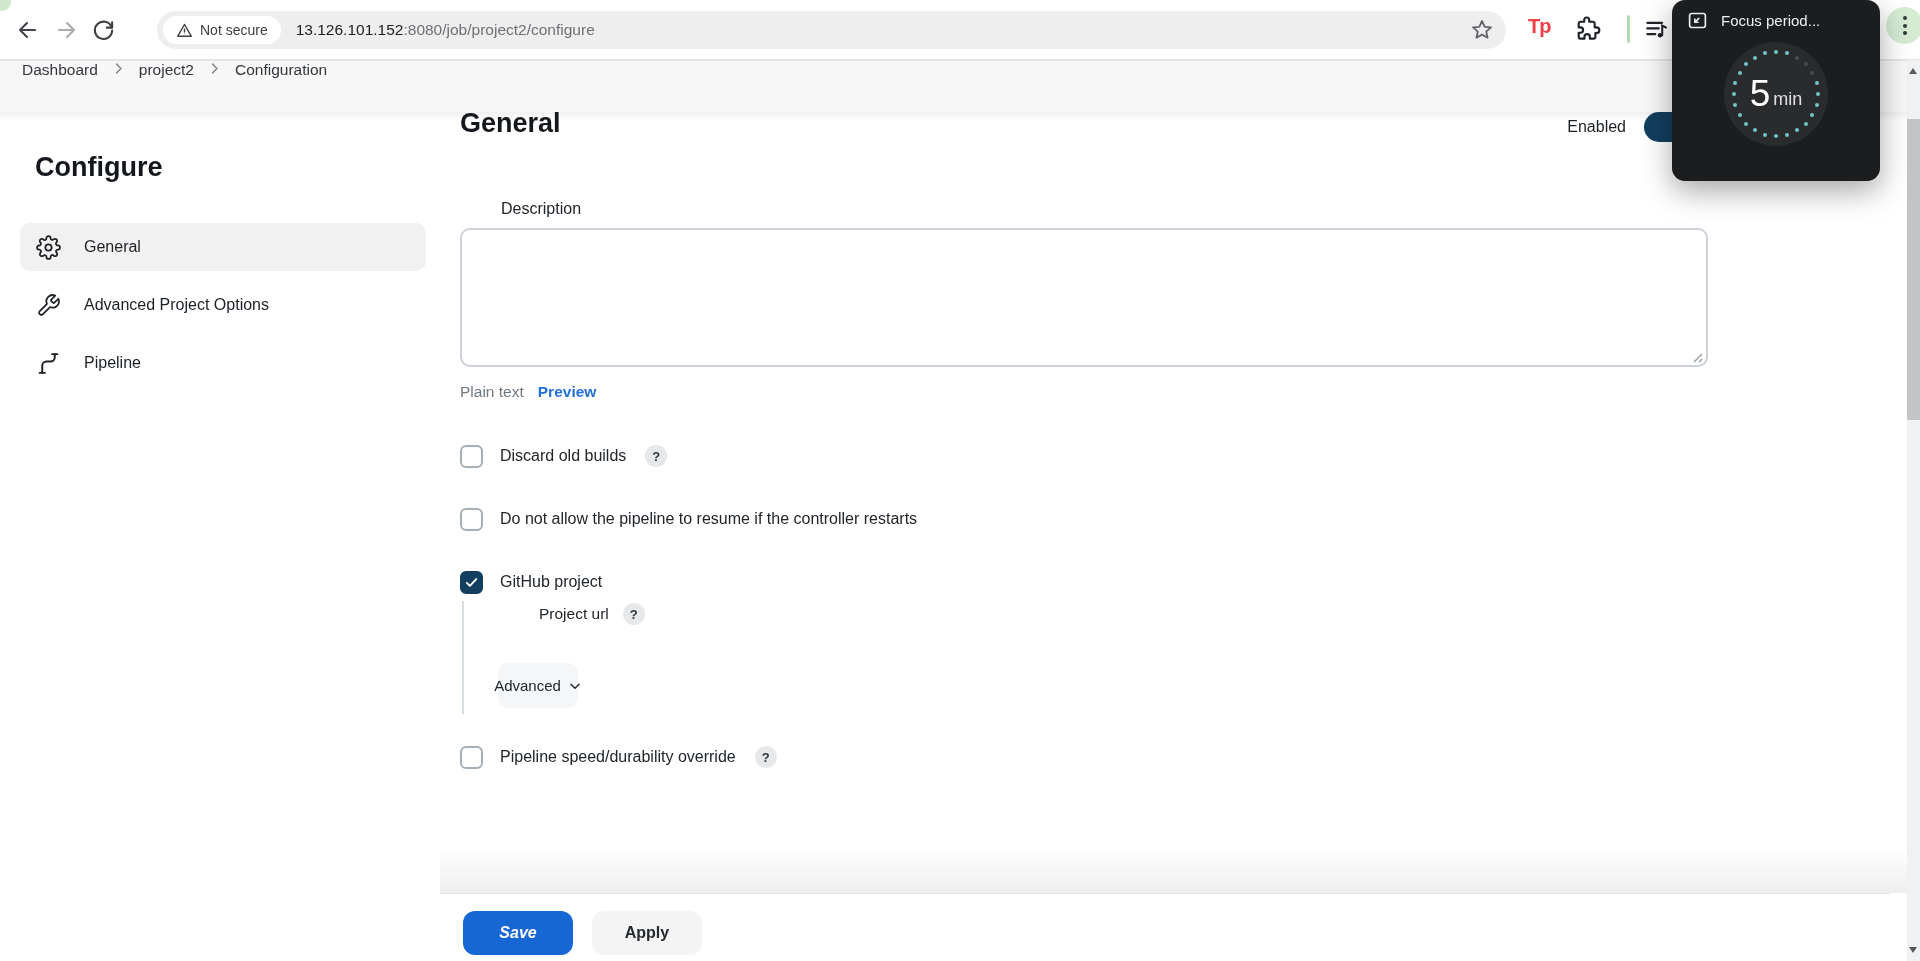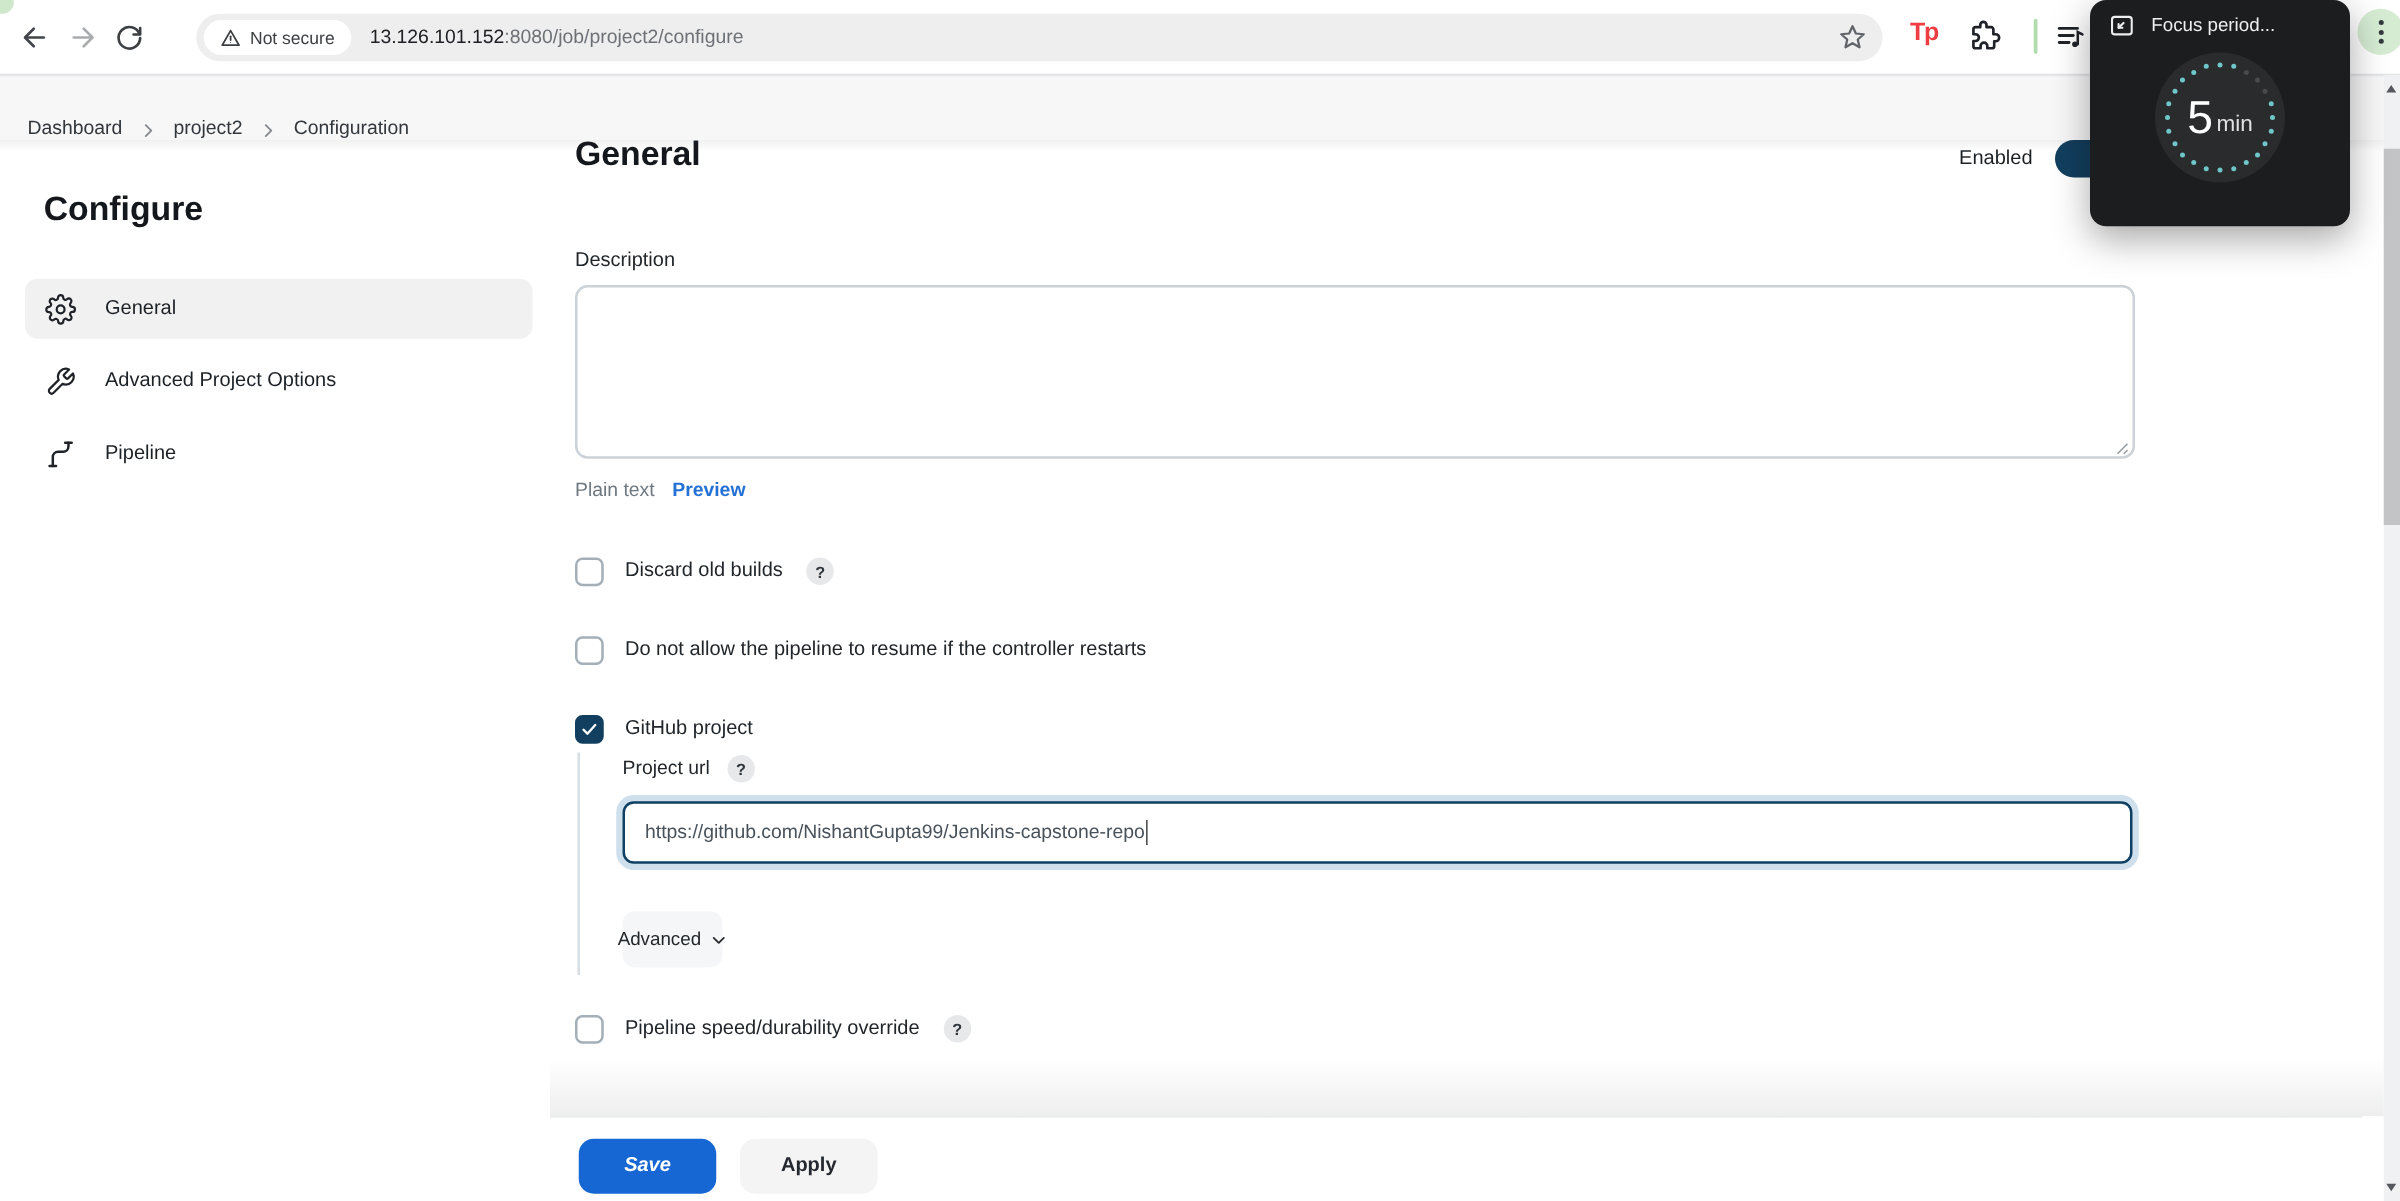--- a/index.html
+++ b/index.html
@@ -29,21 +29,21 @@
   .green-divider { position:absolute; left:1627px; top:15px; width:3px; height:28px; border-radius:2px;
     background:#b3dcae; }
   .media-btn { position:absolute; left:1644px; top:16px; border:none; background:none; }
   .menu-btn { position:absolute; left:1886px; top:7px; width:37px; height:37px; border-radius:50%;
     background:#d5ebd2; border:none; display:flex; flex-direction:column; align-items:center;
     justify-content:center; gap:3.5px; }
   .menu-btn i { width:4px; height:4px; border-radius:50%; background:#33383d; }
 
   
   .crumbbar { position:absolute; left:0; top:60px; width:1907px; height:52px; background:#f7f7f8;
-    border-top:1px solid #e6e7e9; display:flex; align-items:flex-end; padding-left:22px; gap:13px; z-index:10; }
+    border-top:1px solid #e6e7e9; display:flex; align-items:flex-start; padding-left:22px; gap:13px; z-index:10; }
   .crumb { font-size:15.5px; color:#32373c; text-decoration:none; }
   .bar-shadow { position:absolute; left:0; top:112px; width:1907px; height:9px;
     background:linear-gradient(to bottom, rgba(40,45,50,.07), rgba(40,45,50,0)); z-index:9; }
 
   
   .sidebar { position:absolute; left:20px; top:112px; width:406px; }
   .side-title { margin:40px 0 0 15px; font-size:27px; font-weight:bold; color:#14181c; }
   .side-list { margin-top:40px; }
   .side-item { height:48px; border-radius:10px; display:flex; align-items:center; padding-left:16px;
     gap:23px; margin-bottom:10px; cursor:pointer; }
@@ -52,21 +52,21 @@
 
   
   .main { position:absolute; left:460px; top:112px; width:1248px; }
   .sect-head { position:relative; height:40px; }
   .sect-title { font-size:27px; font-weight:bold; color:#14181c; position:absolute; top:-4px; }
   .enabled-wrap { position:absolute; right:0; top:0; display:flex; align-items:center; gap:18px; }
   .enabled-label { font-size:16px; color:#1c2126; }
   .toggle { width:64px; height:30px; border-radius:15px; background:#123f5f; position:relative; border:none; }
   .toggle .knob { position:absolute; right:3px; top:3px; width:24px; height:24px; border-radius:50%; background:#fff; }
 
-  .field-label { font-size:16px; color:#21262b; }
+  .field-label { font-size:16px; color:#21262b;margin-left:41px; }
   .desc-label { margin-top:48px; }
   .desc-area-wrap { position:relative; margin-top:10px; }
   textarea.desc { width:100%; height:139px; border:2px solid #ccd2d8; border-radius:10px;
     resize:none; padding:10px 12px; font-family:"Liberation Sans",sans-serif; font-size:15px; color:#333;
     background:#fff; outline:none; }
   .resize-handle { position:absolute; right:5px; bottom:8px; }
 
   .mode-row { margin-top:12px; display:flex; align-items:center; gap:14px; }
   .plain-text { font-size:15.5px; color:#6e7880; }
   .preview-link { font-size:15.5px; color:#2471d6; font-weight:bold; text-decoration:none; }
@@ -304,24 +304,20 @@
           </svg>
       </span>
       <span class="cbx-label">GitHub project</span>
     </div>
 
     <div class="gh-group">
       <div class="gh-line"></div>
       <div class="gh-label-row">
         <span class="field-label" style="font-size:15.5px;">Project url</span>
         <button class="help-badge">?</button>
-      </div>
-      <div class="url-input">
-        <span class="val">https://github.com/NishantGupta99/Jenkins-capstone-repo</span>
-          <span class="caret"></span>
       </div>
       <button class="advanced-btn">
         <span>Advanced</span>
         <span>
           <svg width="14" height="14" viewBox="0 0 24 24" fill="none" stroke="#22272c" stroke-width="2.4" stroke-linecap="round" stroke-linejoin="round">
               <path d="M5 9l7 7 7-7"></path>
             </svg>
         </span>
       </button>
     </div>

